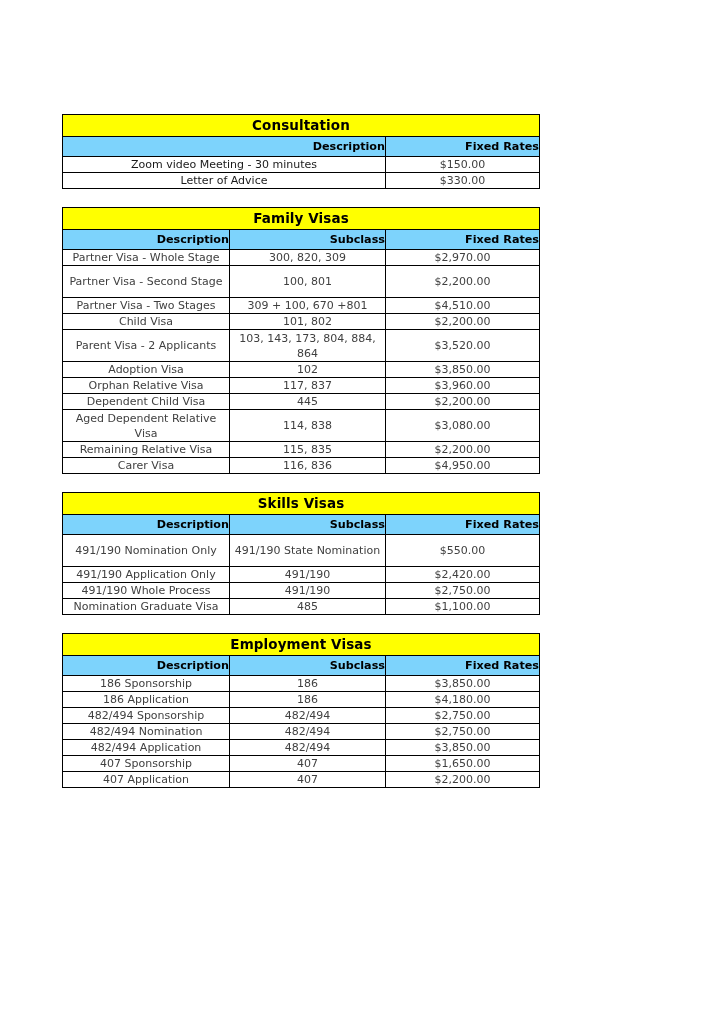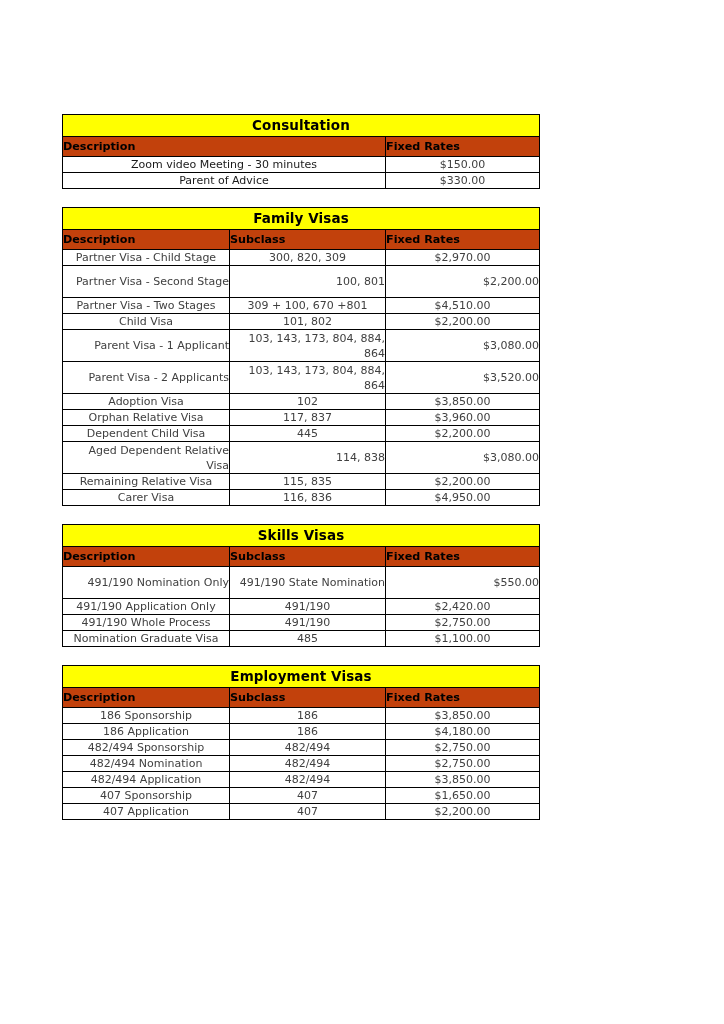--- a/index.html
+++ b/index.html
@@ -51,46 +51,45 @@
     font-weight: bold;
     font-size: 13.5px;
     text-align: center;
     height: 21px;
     line-height: 21px;
     letter-spacing: 0.1px;
     font-family: "DejaVu Sans", sans-serif;
   }
   
   .colhead {
-    background: #c2410c;
+    background: #7dd3fc;
     color: #000000;
     font-weight: bold;
     font-size: 11.2px;
-    text-align: left;
+    text-align: right;
     height: 19px;
     line-height: 19px;
   }
   
   .cell {
     color: #404040;
     font-size: 11px;
     text-align: center;
     padding: 2px 3px;
     line-height: 15px;
   }
   .cell-left {
     color: #1a1a1a;
     font-size: 11px;
     text-align: center;
     padding: 2px 4px;
     line-height: 15px;
   }
   .row-tall .cell {
     height: 31px;
-    text-align: right;
   }
   .row-std .cell,
   .row-std .cell-left {
     height: 15px;
   }
   .row-consult .cell,
   .row-consult .cell-left {
     height: 15px;
   }
   
@@ -121,21 +120,21 @@
         </tr>
         <tr>
           <td class="colhead">Description</td>
           <td class="colhead">Fixed Rates</td>
         </tr>
         <tr class="row-consult">
           <td class="cell-left">Zoom video Meeting - 30 minutes</td>
           <td class="cell">$150.00</td>
         </tr>
         <tr class="row-consult">
-          <td class="cell-left">Parent of Advice</td>
+          <td class="cell-left">Letter of Advice</td>
           <td class="cell">$330.00</td>
         </tr>
       </tbody>
     </table>
 
     <table class="fee-table">
       <colgroup>
           <col class="c-desc">
           <col class="c-sub">
           <col class="c-rate">
@@ -143,43 +142,38 @@
       <tbody>
         <tr>
           <td class="banner" colspan="3">Family Visas</td>
         </tr>
         <tr>
           <td class="colhead">Description</td>
           <td class="colhead">Subclass</td>
           <td class="colhead">Fixed Rates</td>
         </tr>
         <tr class="row-std">
-          <td class="cell">Partner Visa - Child Stage</td>
+          <td class="cell">Partner Visa - Whole Stage</td>
           <td class="cell">300, 820, 309</td>
           <td class="cell">$2,970.00</td>
         </tr>
         <tr class="row-tall">
           <td class="cell">Partner Visa - Second Stage</td>
           <td class="cell">100, 801</td>
           <td class="cell">$2,200.00</td>
         </tr>
         <tr class="row-std">
           <td class="cell">Partner Visa - Two Stages</td>
           <td class="cell">309 + 100, 670 +801</td>
           <td class="cell">$4,510.00</td>
         </tr>
         <tr class="row-std">
           <td class="cell">Child Visa</td>
           <td class="cell">101, 802</td>
           <td class="cell">$2,200.00</td>
-        </tr>
-        <tr class="row-tall">
-          <td class="cell">Parent Visa - 1 Applicant</td>
-          <td class="cell nowrap-two">103, 143, 173, 804, 884, 864</td>
-          <td class="cell">$3,080.00</td>
         </tr>
         <tr class="row-tall">
           <td class="cell">Parent Visa - 2 Applicants</td>
           <td class="cell nowrap-two">103, 143, 173, 804, 884, 864</td>
           <td class="cell">$3,520.00</td>
         </tr>
         <tr class="row-std">
           <td class="cell">Adoption Visa</td>
           <td class="cell">102</td>
           <td class="cell">$3,850.00</td>

